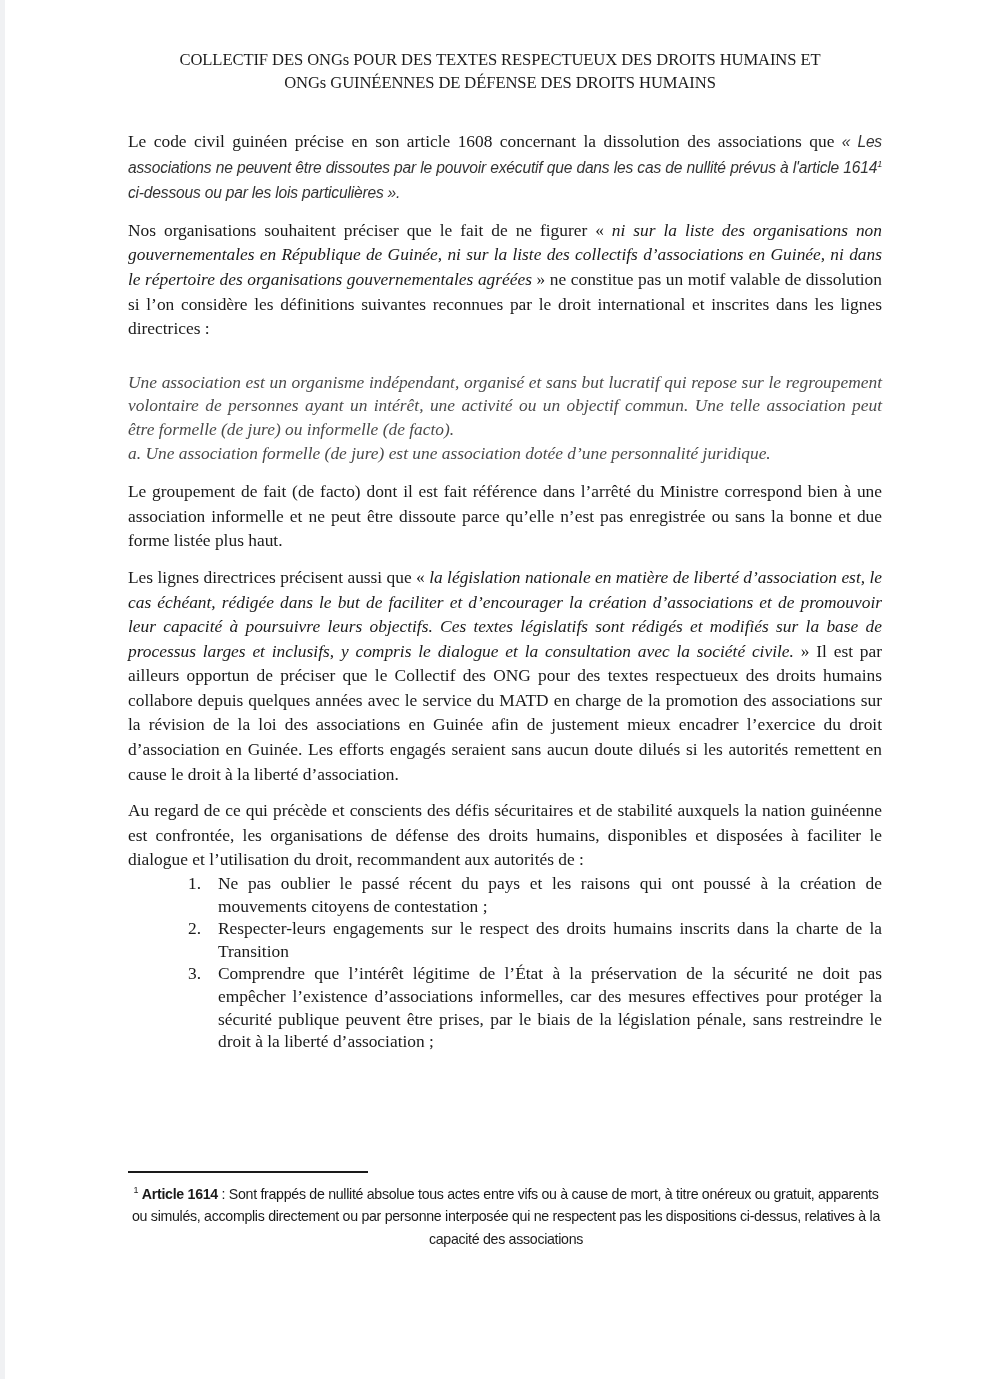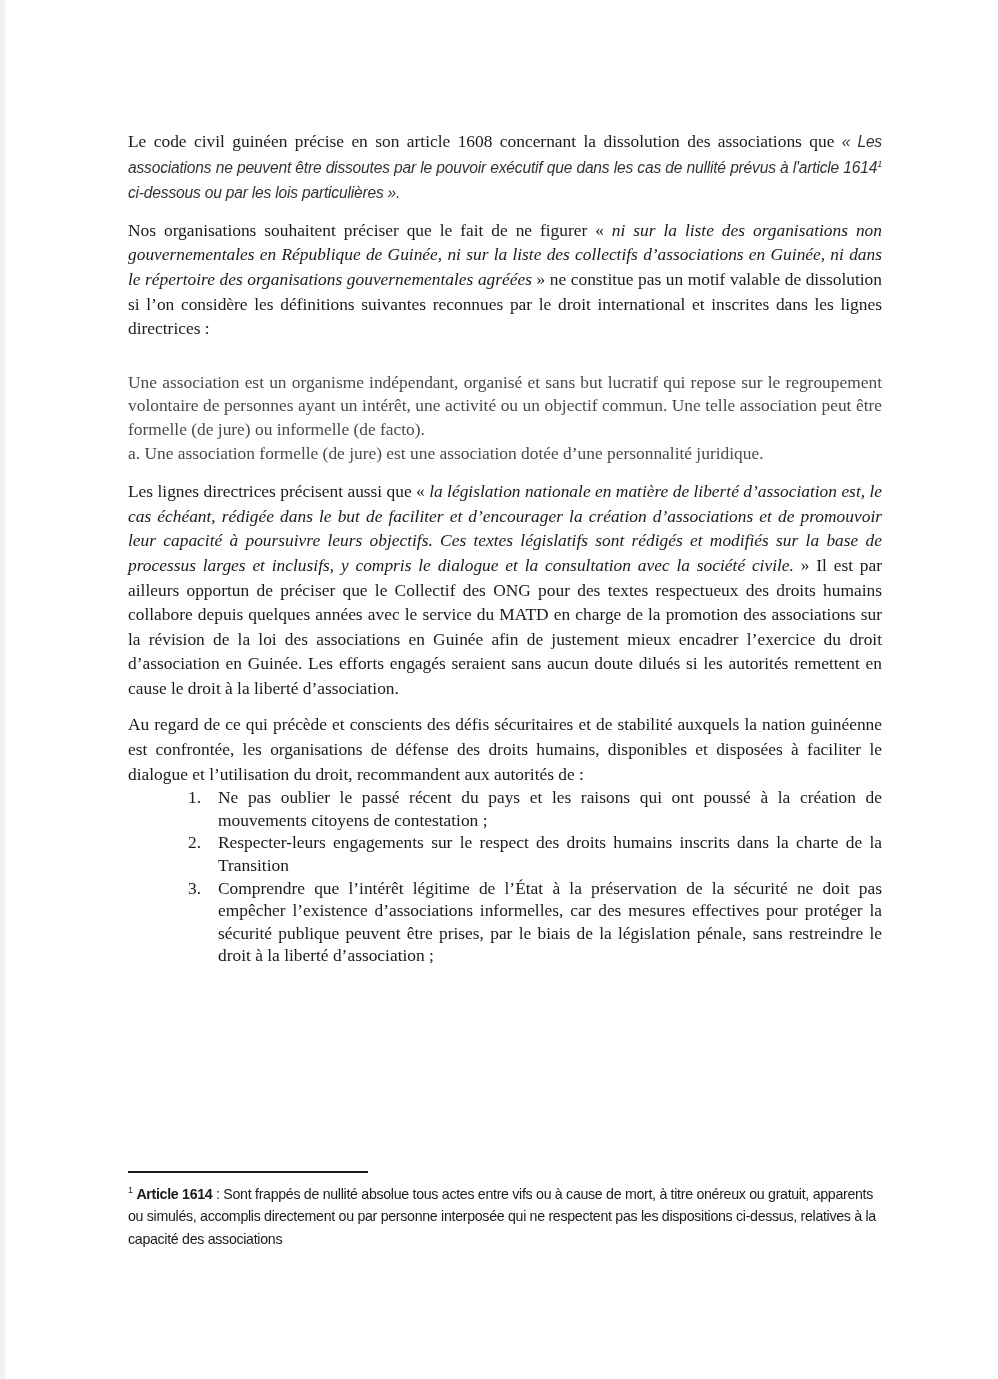--- a/index.html
+++ b/index.html
@@ -12,59 +12,64 @@
   .title {
     position: absolute; left: 100px; width: 800px; top: 48px;
     text-align: center; font-size: 16.6px; line-height: 23px; color: #1b1b1b; letter-spacing: -0.1px;
   }
   .body { position: absolute; left: 128px; width: 754px; top: 129px; font-size: 17.4px; line-height: 24.6px; }
   p { margin: 0; text-align: justify; }
   .p1 { margin-bottom: 12px; }
   .calibri-it { font-family: "Liberation Sans", sans-serif; font-style: italic; font-size: 15.6px; color: #333; letter-spacing: -0.2px; }
   .it { font-style: italic; }
   .p2 { margin-bottom: 30px; }
-  .defs { color: #4a4a4a; margin-bottom: 14px; line-height: 23.6px; }
+  .defs { color: #4a4a4a; font-style: italic; margin-bottom: 14px; line-height: 23.6px; }
   .defs div { text-align: justify; }
   .defs .last { text-align-last: left; }
   .p3 { margin-bottom: 12px; }
   .p4 { margin-bottom: 12px; }
   .p5 { }
   ol { margin: 0; padding: 0; list-style: none; }
   ol li { position: relative; padding-left: 90px; text-align: justify; line-height: 22.6px; margin-bottom: 0; }
   ol li .num { position: absolute; left: 60px; top: 0; }
   .fn-rule { position: absolute; left: 128px; top: 1171px; width: 240px; height: 2px; background: #1a1a1a; }
   .footnote {
     position: absolute; left: 128px; width: 756px; top: 1183px;
-    font-family: "Liberation Sans", sans-serif; font-size: 14.2px; line-height: 22.4px; color: #1a1a1a; letter-spacing: -0.3px;
+    font-family: "Liberation Sans", sans-serif; font-size: 14.2px; line-height: 22.4px; color: #1a1a1a; letter-spacing: -0.3px; text-align: center;
   }
   .footnote b { font-weight: bold; }
   sup { font-size: 9px; vertical-align: 6px; line-height: 0; }
 </style>
 </head>
 <body>
 
 <div class="edge"></div>
 
 <div class="page">
 
+  <div class="title">
+    <div>COLLECTIF DES ONGs POUR DES TEXTES RESPECTUEUX DES DROITS HUMAINS ET</div>
+    <div>ONGs GUINÉENNES DE DÉFENSE DES DROITS HUMAINS</div>
+  </div>
 
   <div class="body">
 
     <p class="p1">
       <span>Le code civil guinéen précise en son article 1608 concernant la dissolution des associations que</span>
       <span class="calibri-it"><span>« Les associations ne peuvent être dissoutes par le pouvoir exécutif que dans les cas de nullité prévus à l'article 1614</span><sup>1</sup><span> ci-dessous ou par les lois particulières ».</span></span>
     </p>
 
     <p class="p2"><span>Nos organisations souhaitent préciser que le fait de ne figurer « </span><span class="it">ni sur la liste des organisations non gouvernementales en République de Guinée, ni sur la liste des collectifs d’associations en Guinée, ni dans le répertoire des organisations gouvernementales agréées</span><span> » ne constitue pas un motif valable de dissolution si l’on considère les définitions suivantes reconnues par le droit international et inscrites dans les lignes directrices :</span></p>
 
     <div class="defs">
       <div class="last">Une association est un organisme indépendant, organisé et sans but lucratif qui repose sur le regroupement volontaire de personnes ayant un intérêt, une activité ou un objectif commun. Une telle association peut être formelle (de jure) ou informelle (de facto).</div>
       <div class="last">a. Une association formelle (de jure) est une association dotée d’une personnalité juridique.</div>
     </div>
 
+    <p class="p3">Le groupement de fait (de facto) dont il est fait référence dans l’arrêté du Ministre correspond bien à une association informelle et ne peut être dissoute parce qu’elle n’est pas enregistrée ou sans la bonne et due forme listée plus haut.</p>
 
     <p class="p4"><span>Les lignes directrices précisent aussi que « </span><span class="it">la législation nationale en matière de liberté d’association est, le cas échéant, rédigée dans le but de faciliter et d’encourager la création d’associations et de promouvoir leur capacité à poursuivre leurs objectifs. Ces textes législatifs sont rédigés et modifiés sur la base de processus larges et inclusifs, y compris le dialogue et la consultation avec la société civile.</span><span> » Il est par ailleurs opportun de préciser que le Collectif des ONG pour des textes respectueux des droits humains collabore depuis quelques années avec le service du MATD en charge de la promotion des associations sur la révision de la loi des associations en Guinée afin de justement mieux encadrer l’exercice du droit d’association en Guinée. Les efforts engagés seraient sans aucun doute dilués si les autorités remettent en cause le droit à la liberté d’association.</span></p>
 
     <p class="p5">Au regard de ce qui précède et conscients des défis sécuritaires et de stabilité auxquels la nation guinéenne est confrontée, les organisations de défense des droits humains, disponibles et disposées à faciliter le dialogue et l’utilisation du droit, recommandent aux autorités de :</p>
 
     <ol>
       <li><span class="num">1.</span><span>Ne pas oublier le passé récent du pays et les raisons qui ont poussé à la création de mouvements citoyens de contestation ;</span></li>
       <li><span class="num">2.</span><span>Respecter-leurs engagements sur le respect des droits humains inscrits dans la charte de la Transition</span></li>
       <li><span class="num">3.</span><span>Comprendre que l’intérêt légitime de l’État à la préservation de la sécurité ne doit pas empêcher l’existence d’associations informelles, car des mesures effectives pour protéger la sécurité publique peuvent être prises, par le biais de la législation pénale, sans restreindre le droit à la liberté d’association ;</span></li>
     </ol>

